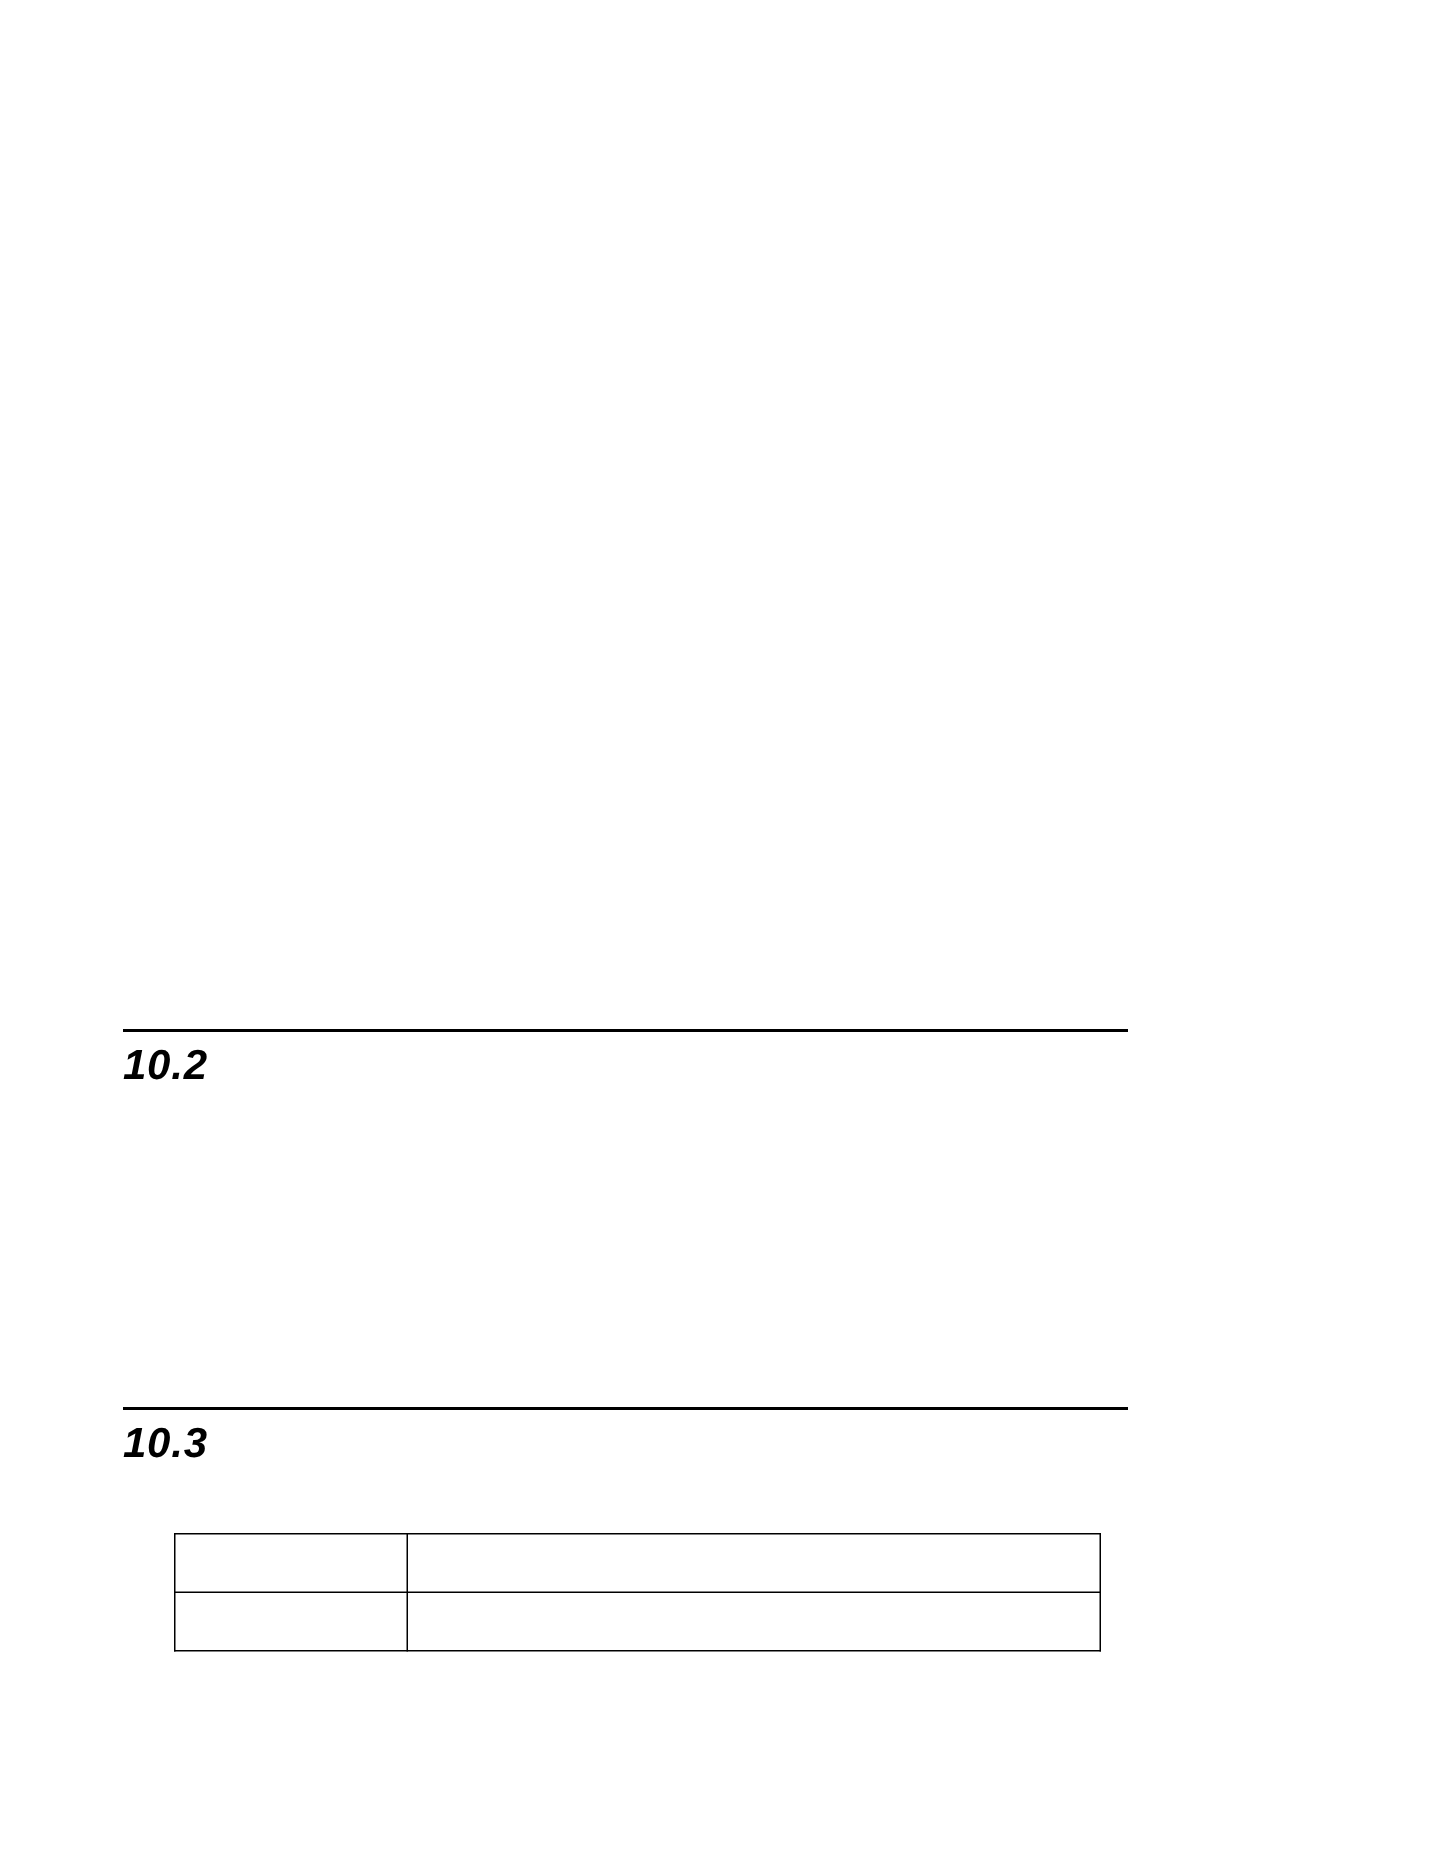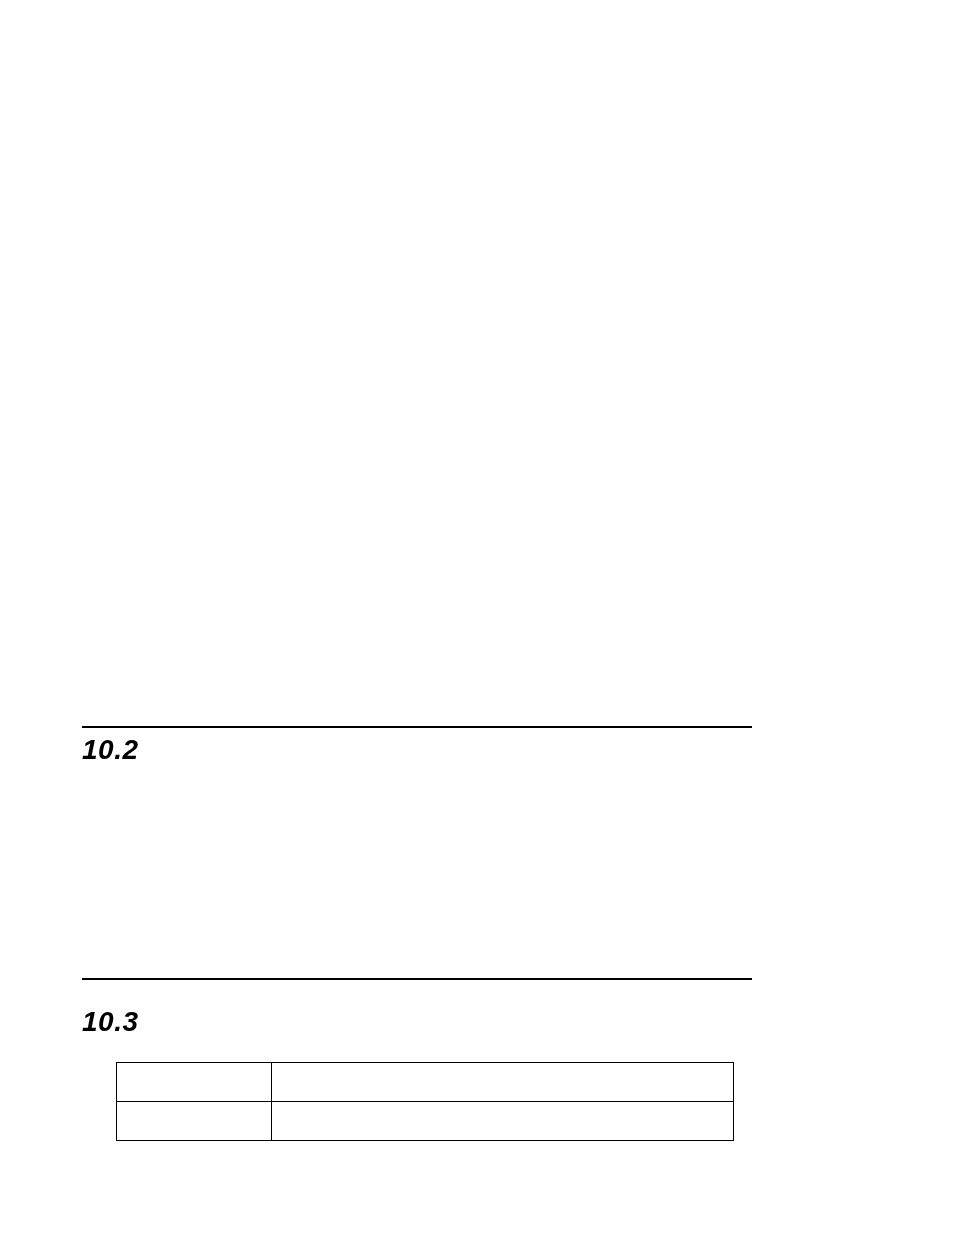--- a/index.html
+++ b/index.html
@@ -8,21 +8,20 @@
     width: 954px;
     height: 1235px;
     background: #ffffff;
     font-family: "Helvetica", "Arial", sans-serif;
     color: #000000;
   }
   .page {
     position: relative;
     width: 954px;
     height: 947px;
-    margin-top: 40px;
   }
   .section-rule {
     position: absolute;
     left: 82px;
     width: 670px;
     height: 0;
     border-top: 2px solid #000000;
   }
   .section-number {
     position: absolute;
@@ -45,21 +44,21 @@
 </style>
 </head>
 <body>
 
 <div class="page">
 
   <div class="section-rule" style="top:686px"></div>
   <div class="section-number" style="top:694px">10.2</div>
 
   <div class="section-rule" style="top:938px"></div>
-  <div class="section-number" style="top:966px">10.3</div>
+  <div class="section-number" style="top:946px">10.3</div>
 
   <table class="table" style="left:116px; top:1022px; width:617px">
     <colgroup>
       <col style="width:155px">
       <col style="width:462px">
     </colgroup>
     <tbody>
         <tr>
       <td></td>
       <td></td>

